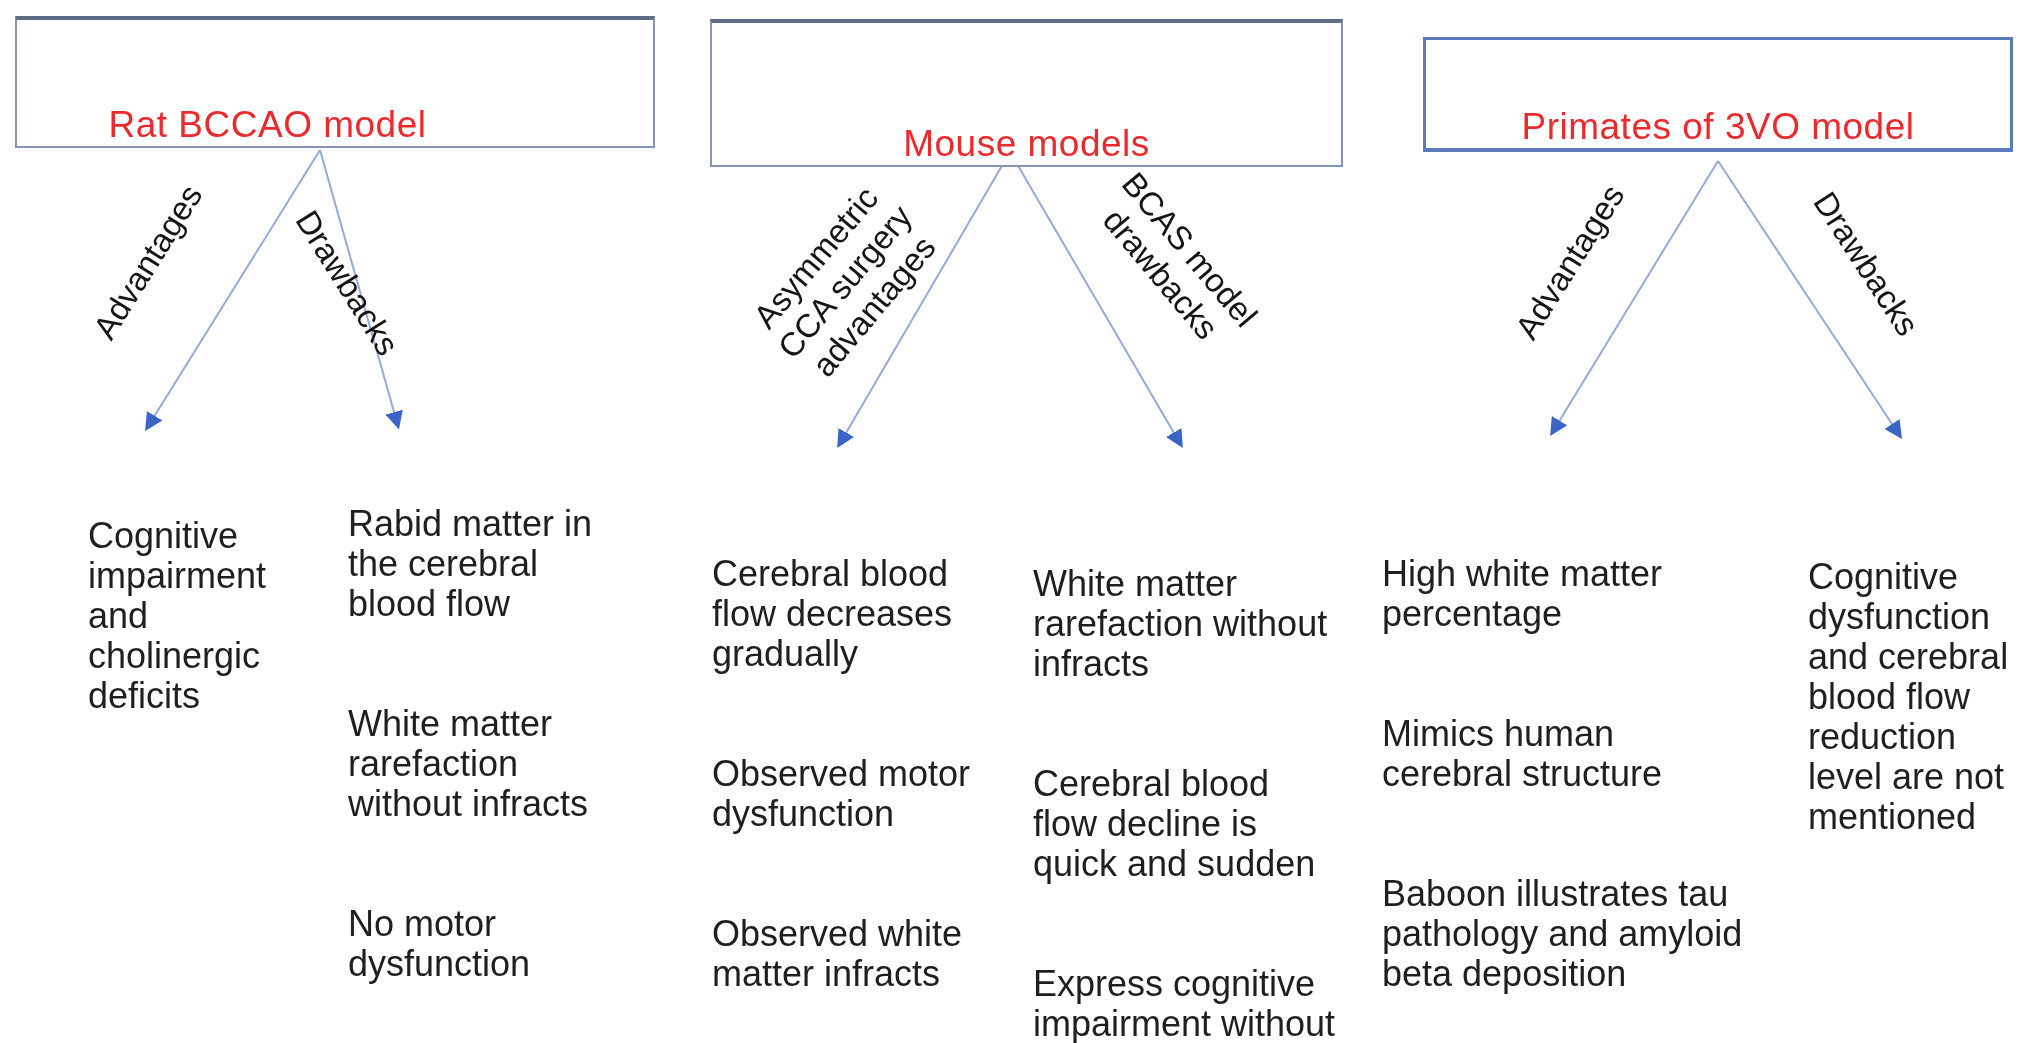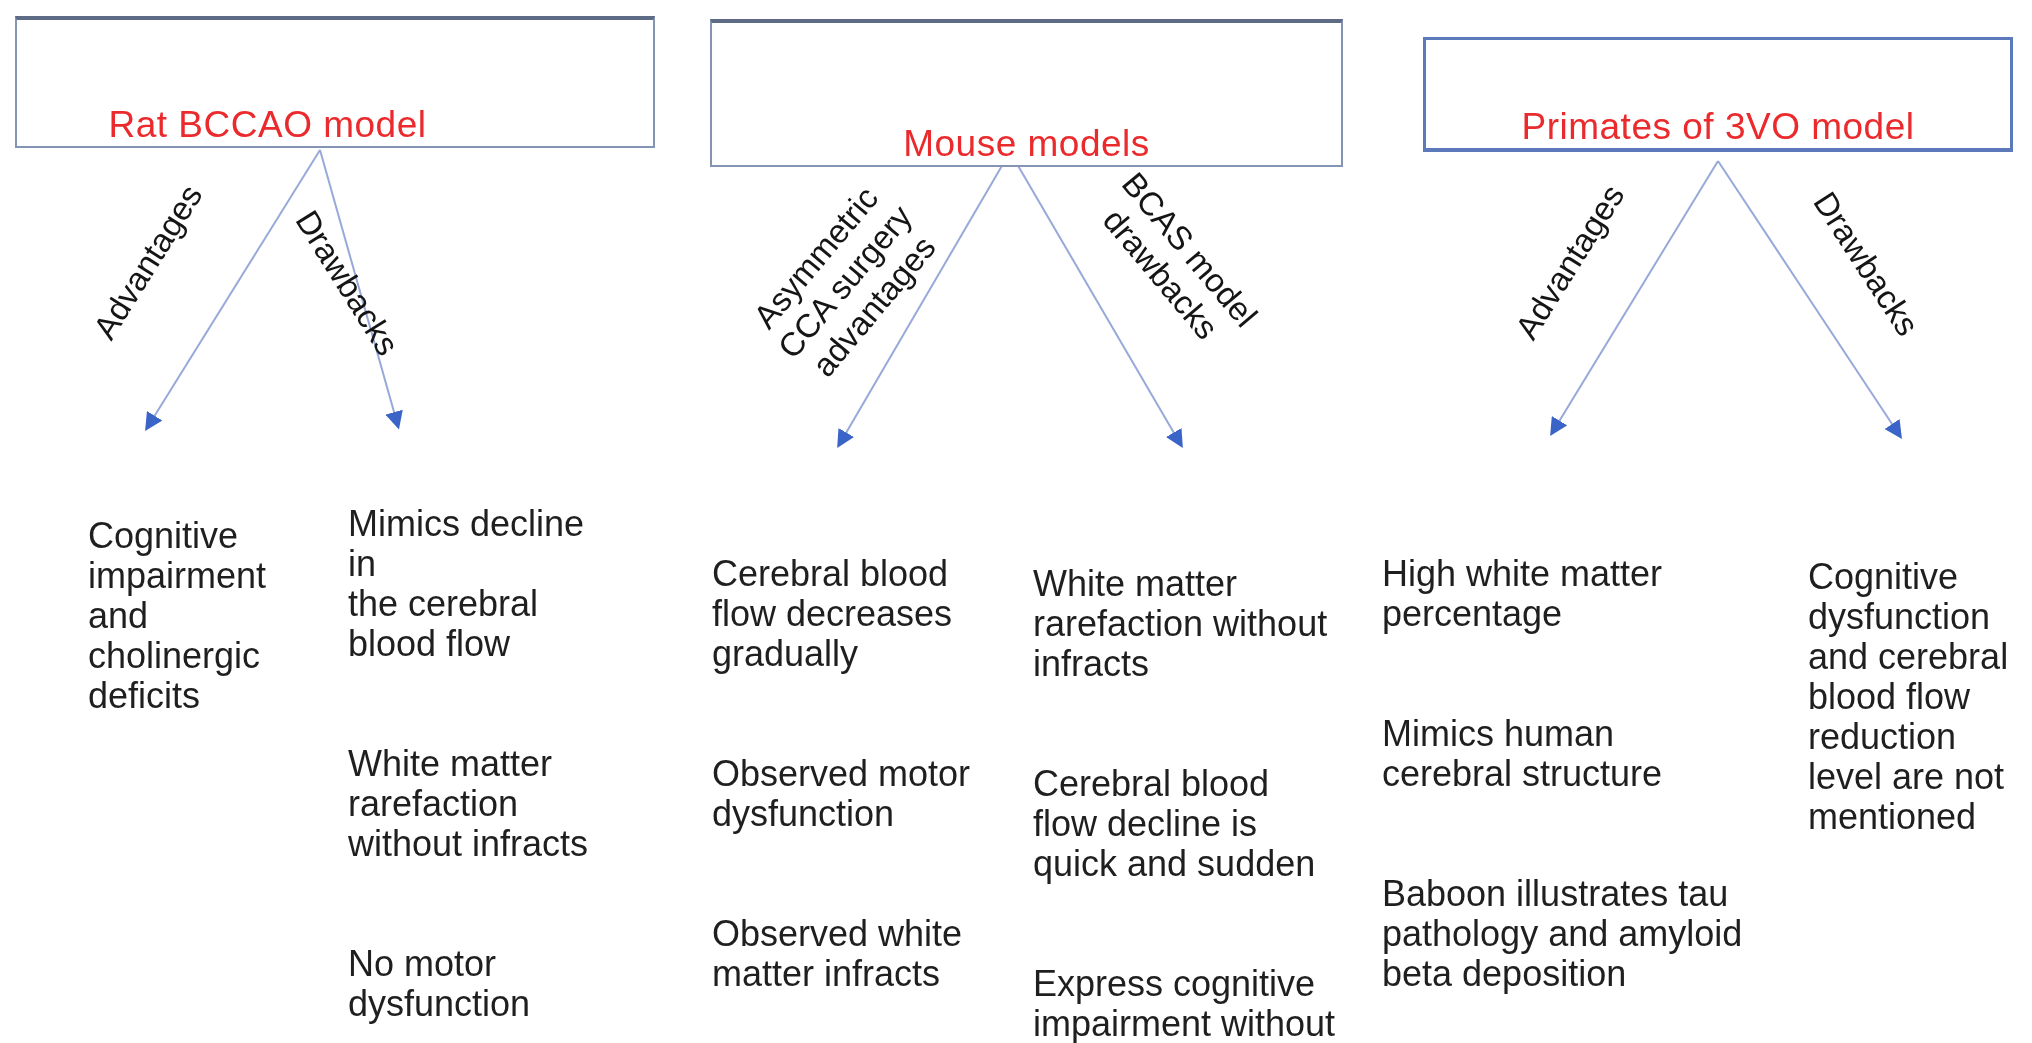--- a/index.html
+++ b/index.html
@@ -80,21 +80,21 @@
 
   <div class="notes-col" style="left:88px; top:476px; width:240px;">
     <p>Cognitive
 impairment
 and
 cholinergic
 deficits</p>
   </div>
 
   <div class="notes-col" style="left:348px; top:464px; width:270px;">
-    <p>Mimics decline in
+    <p>Rabid matter in
 the cerebral
 blood flow</p>
     <p>White matter
 rarefaction
 without infracts</p>
     <p>No motor
 dysfunction</p>
   </div>
 
   <div class="notes-col" style="left:712px; top:514px; width:270px;">

